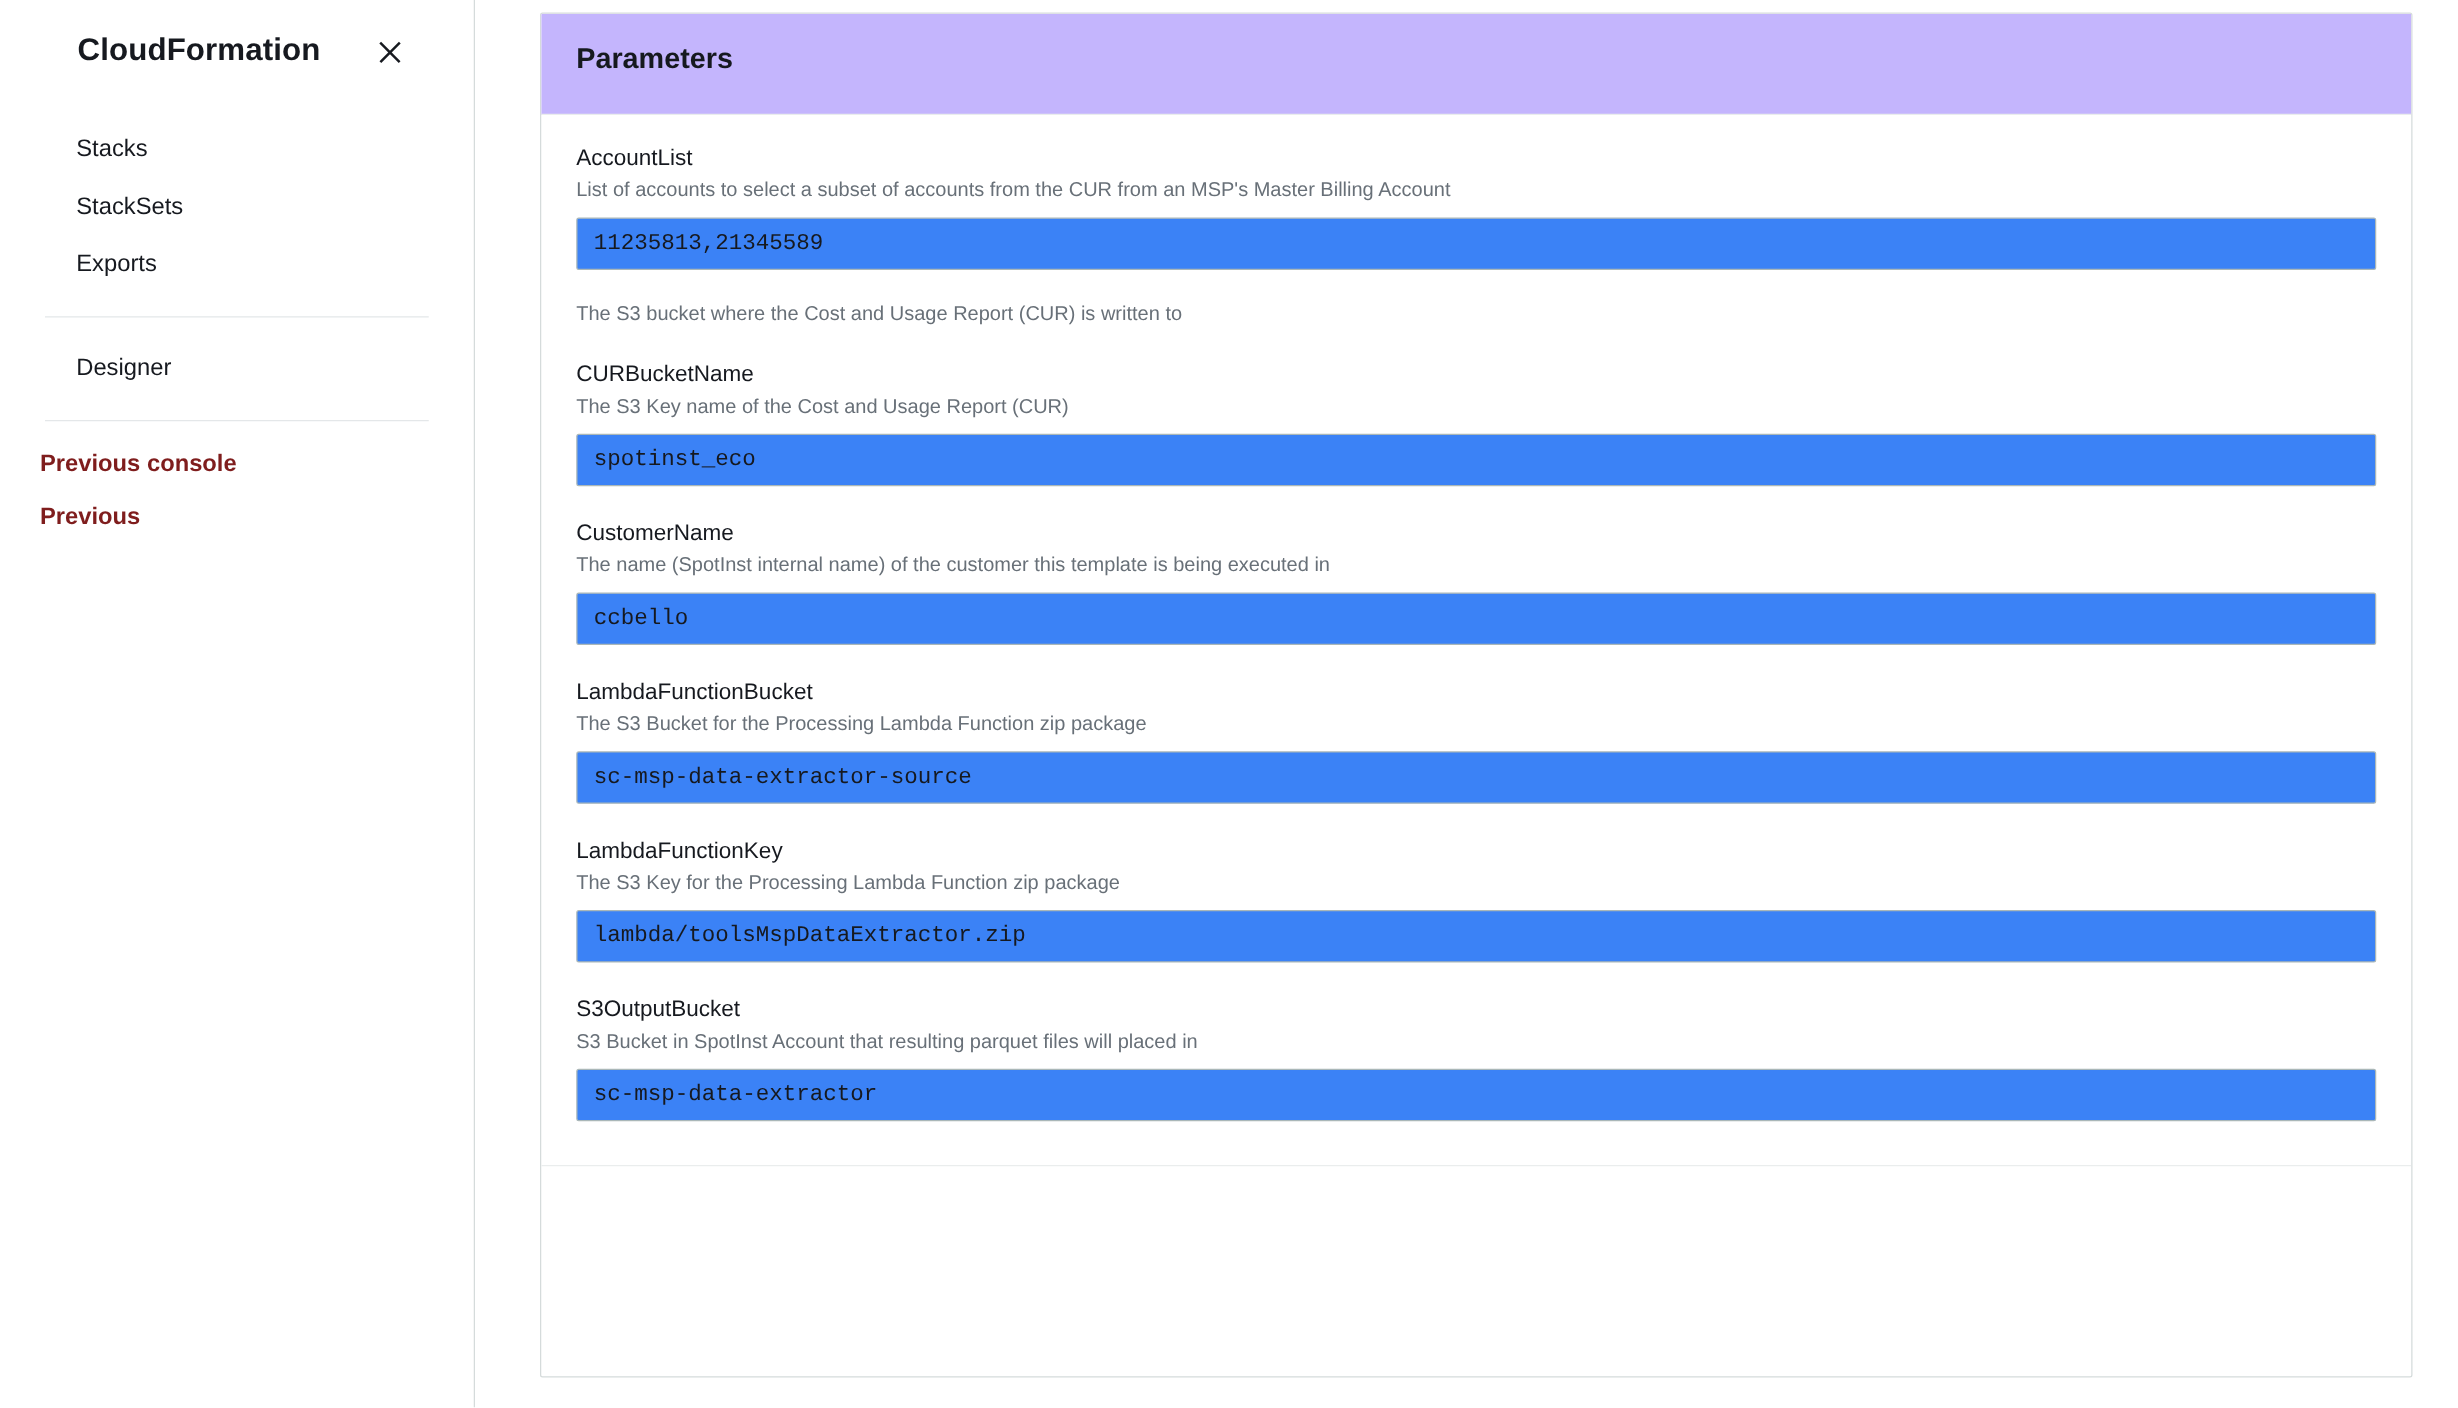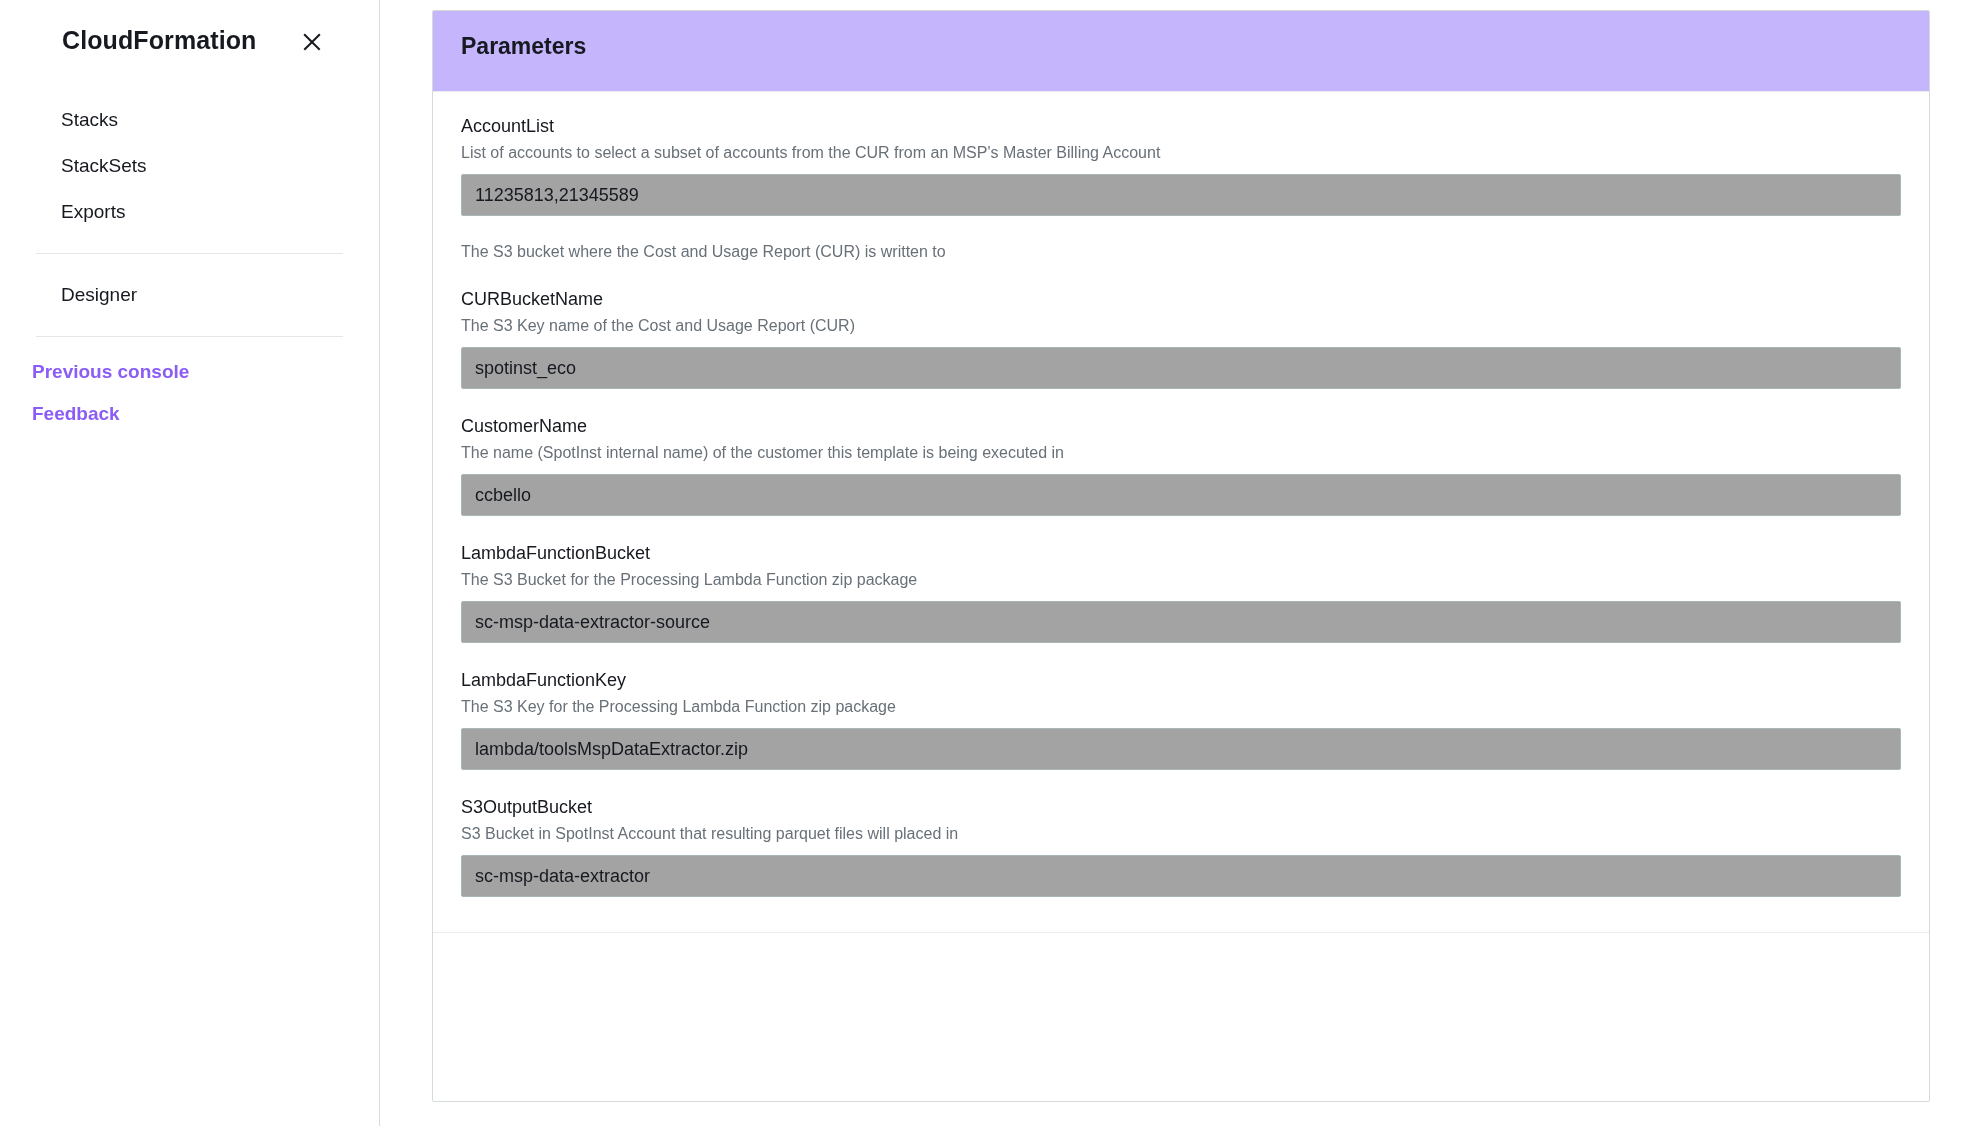--- a/index.html
+++ b/index.html
@@ -67,21 +67,21 @@
   }
   .nav-section {
     margin: 0 36px;
     border-bottom: 1px solid #e4e7e9;
     padding: 18px 0 18px 0;
   }
   .nav-section:last-of-type { border-bottom: none; }
   .nav-strong {
     font-size: 19px;
     font-weight: bold;
-    color: #8b5cf6;
+    color: #7f1d1d;
     padding: 10px 0 10px 32px;
     cursor: pointer;
   }
   .nav-strong-wrap { padding-top: 14px; }
 
   
   .main {
     flex: 1;
     height: 1126px;
     background: #ffffff;
@@ -128,23 +128,23 @@
     color: #687078;
     margin-bottom: 11px;
     line-height: 21px;
   }
   .param-input {
     display: block;
     width: 100%;
     height: 42px;
     padding: 6px 13px;
     font-size: 18px;
-    font-family: Liberation Sans, sans-serif;
-    color: #16191f;
-    background: #a3a3a3;
+    font-family: Liberation Mono, monospace;
+    color: #16191f;
+    background: #3b82f6;
     border: 1px solid #aab7b8;
     border-radius: 2px;
     outline: none;
   }
   .panel-footer-rule {
     border-top: 1px solid #eaeded;
     margin: 0 0 0 0;
     height: 1px;
   }
 </style>
@@ -164,21 +164,21 @@
       <div class="nav-item">StackSets</div>
       <div class="nav-item">Exports</div>
     </div>
 
     <div class="nav-section">
       <div class="nav-item">Designer</div>
     </div>
 
     <div class="nav-strong-wrap">
       <div class="nav-strong">Previous console</div>
-      <div class="nav-strong">Feedback</div>
+      <div class="nav-strong">Previous</div>
     </div>
   </div>
 
   <div class="main">
     <div class="panel">
 
       <div class="panel-header">
         <div class="panel-title">Parameters</div>
       </div>
 

